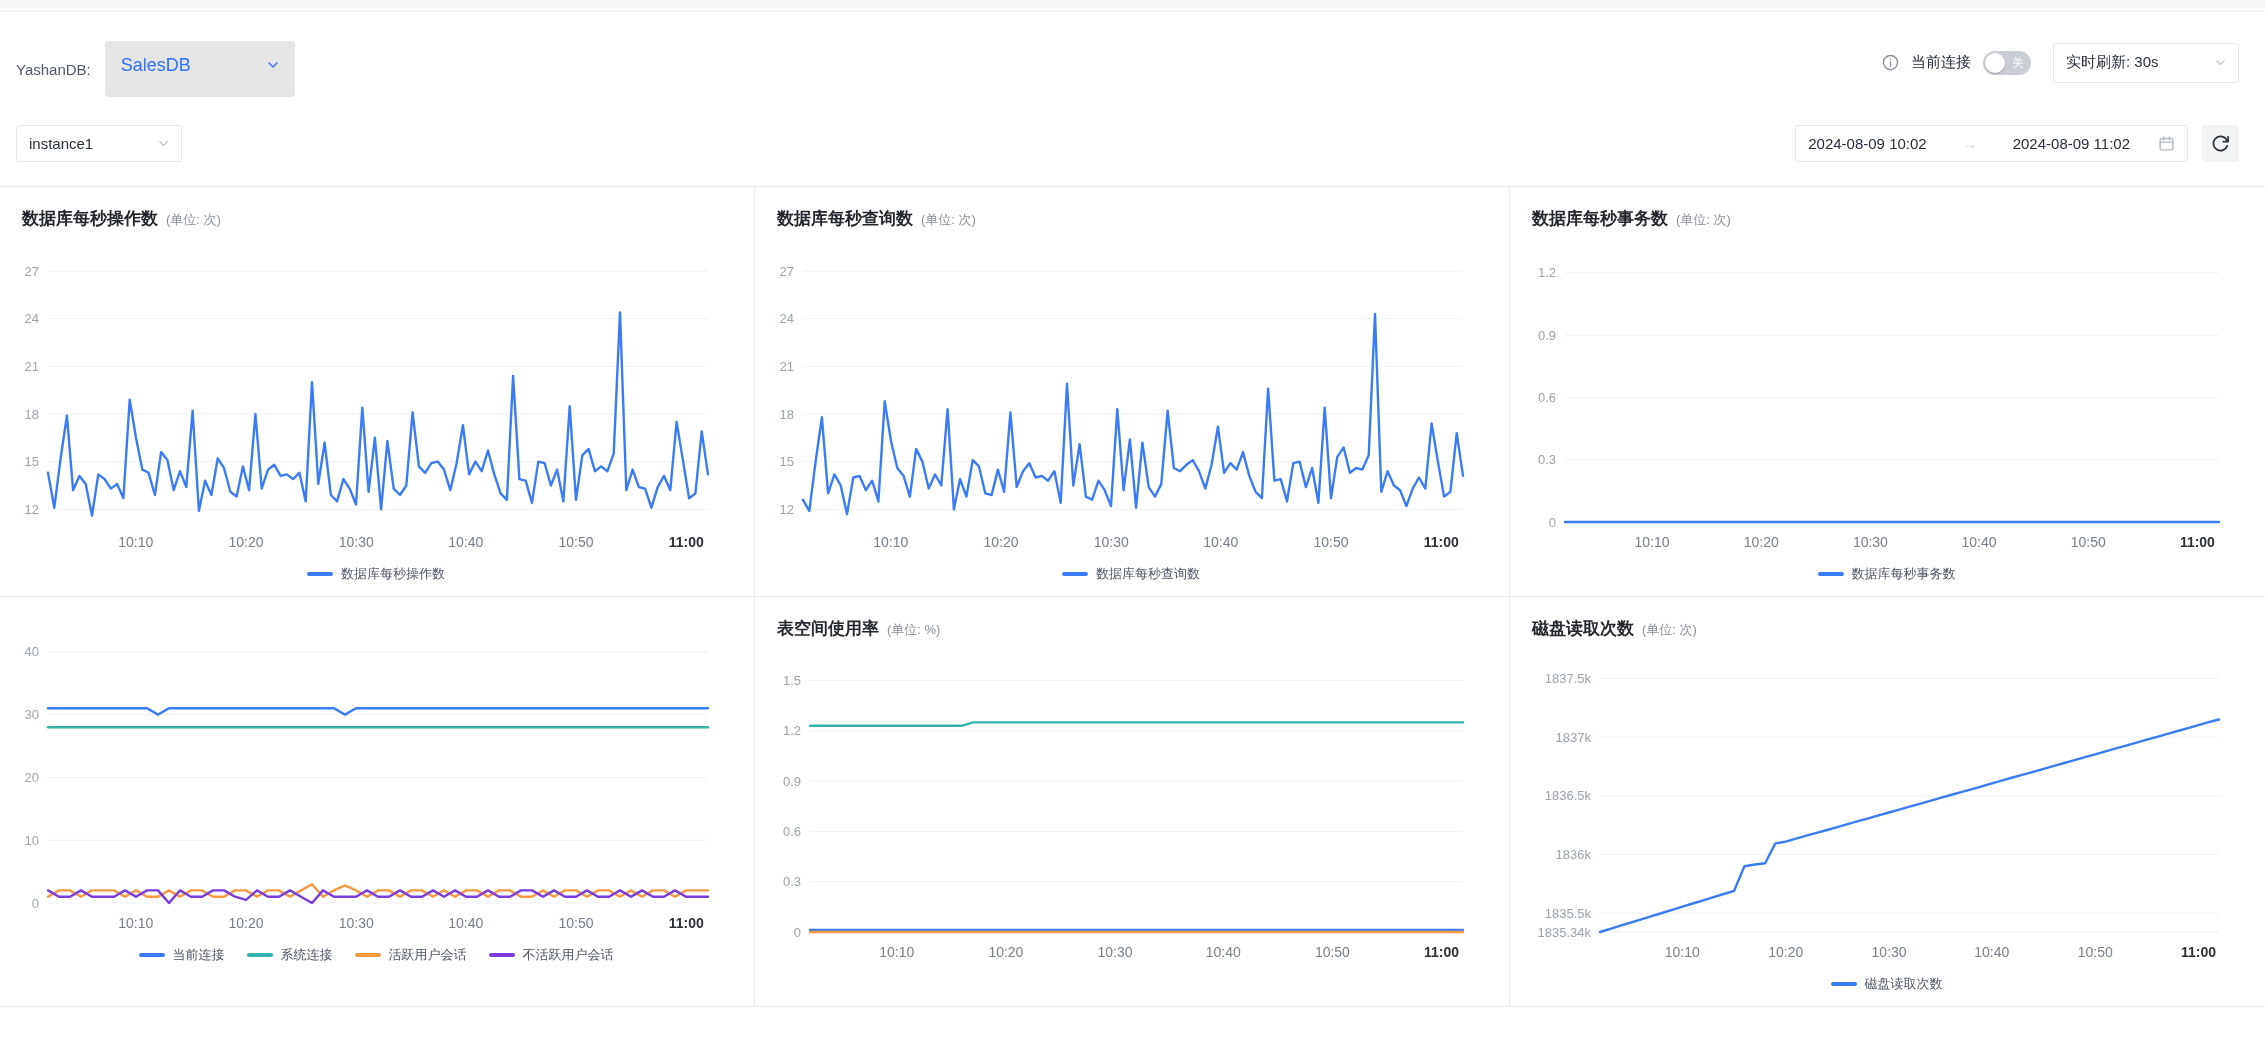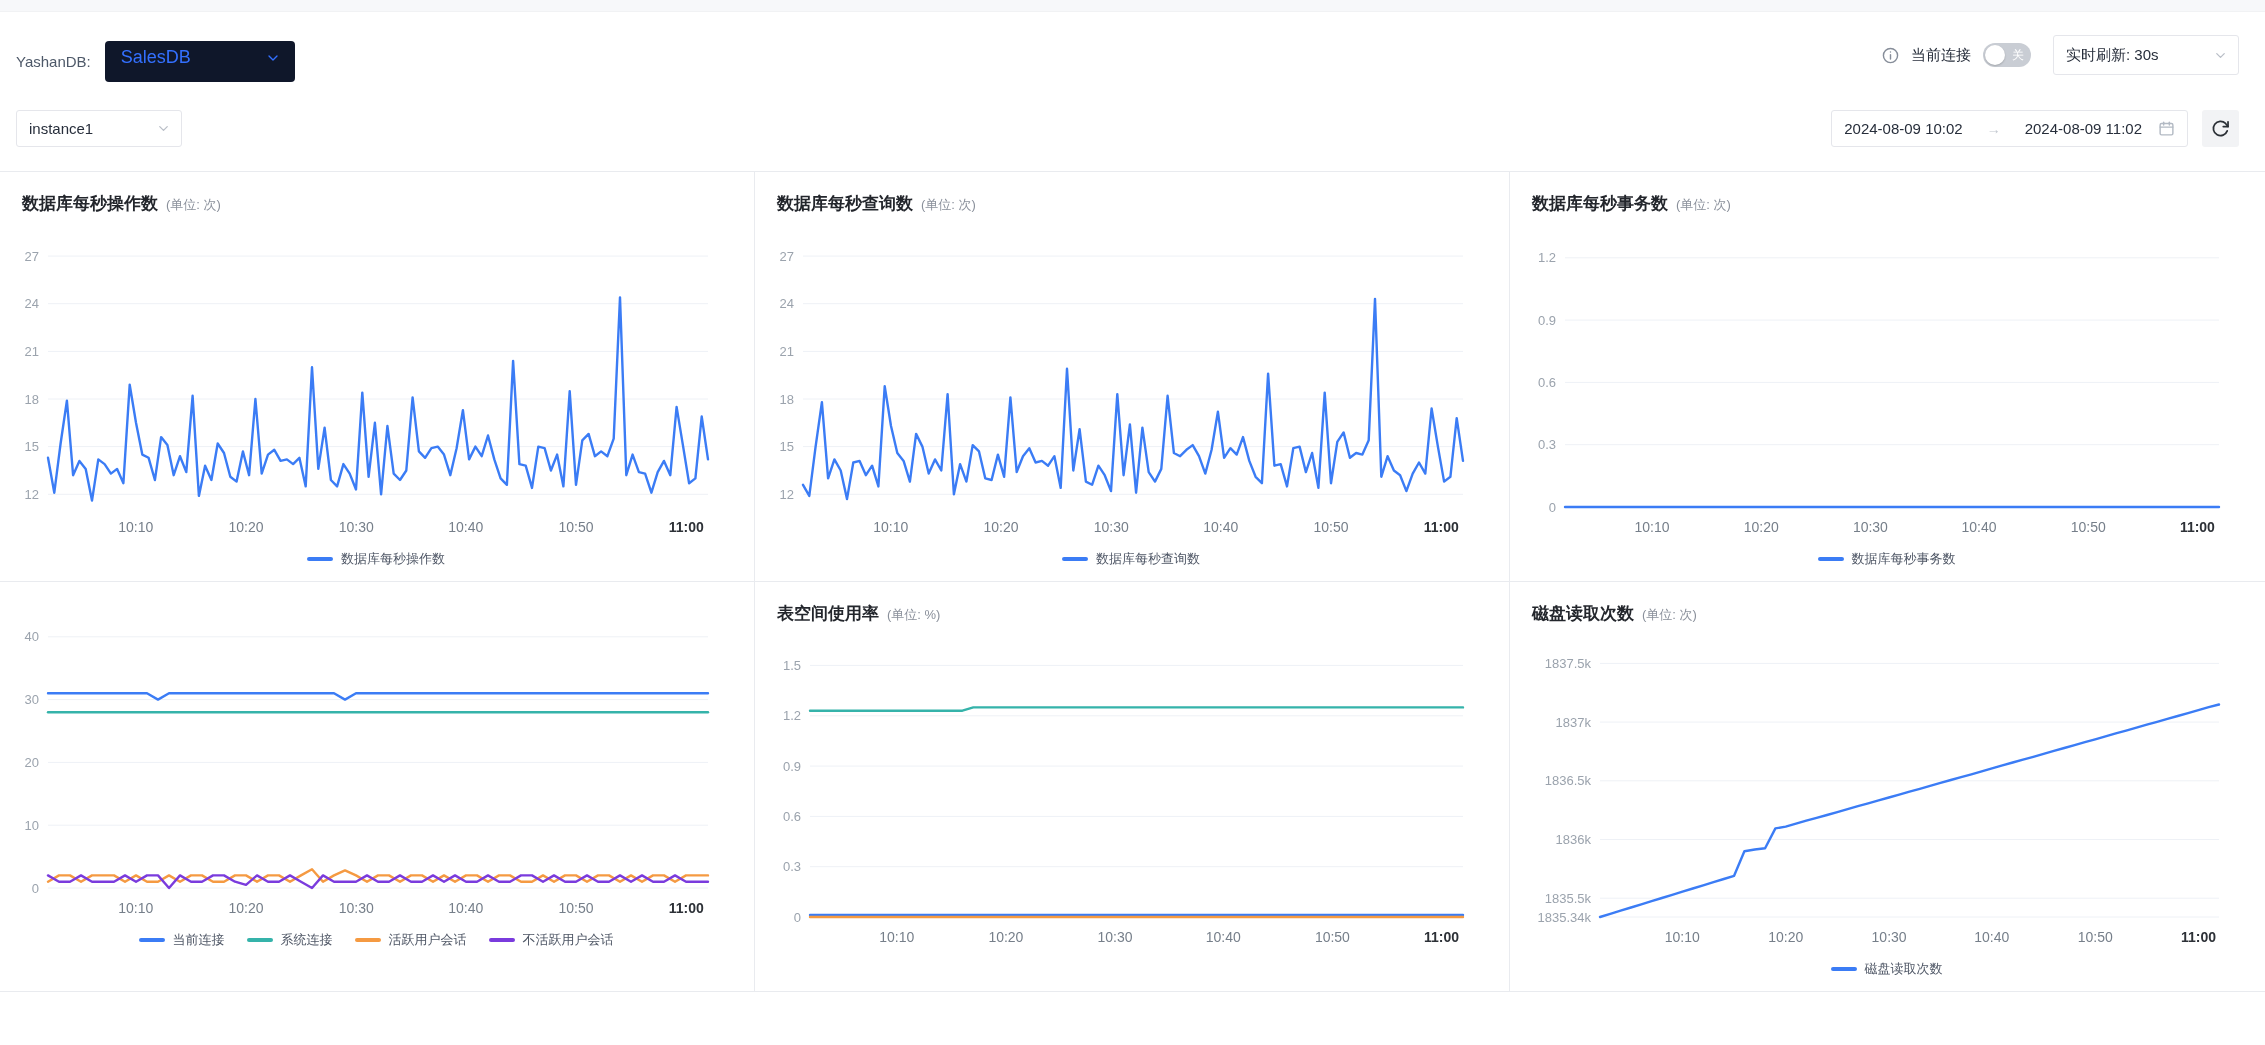--- a/index.html
+++ b/index.html
@@ -7,37 +7,37 @@
   body {
     width:2265px; min-height:1045px;
     font-family:"Liberation Sans","DejaVu Sans",sans-serif;
     color:#1d2129; overflow:hidden;
   }
   .top-strip { height:12px; background:#f7f8fa; border-bottom:1px solid #f1f2f4; }
   
   .topbar { display:flex; align-items:center; justify-content:space-between; padding:16px 26px 8px 16px; }
   .topbar-left { display:flex; align-items:center; gap:14px;margin-top:13px; }
   .app-label { font-size:15px; color:#4e5969; }
-  .db-select { display:flex; align-items:center; justify-content:space-between; width:190px; height:41px;
-    background:#0f172a; border-radius:4px; padding:0 14px 8px 16px; cursor:pointer; }
+  .db-select { display:flex; align-items:center; justify-content:space-between; width:190px; height:56px;
+    background:#e5e5e5; border-radius:4px; padding:0 14px 8px 16px; cursor:pointer; }
   .db-select .val { color:#3370ff; font-size:18px; }
   .topbar-right { display:flex; align-items:center; gap:12px; }
   .sync-label { font-size:15px; color:#272e3b; }
   .switch { position:relative; width:48px; height:24px; background:#c9cdd4; border-radius:12px; cursor:pointer; }
   .switch .knob { position:absolute; left:2px; top:2px; width:20px; height:20px; background:#fff; border-radius:50%;
     box-shadow:0 1px 2px rgba(0,0,0,.2); }
   .switch .state { position:absolute; right:7px; top:50%; transform:translateY(-50%); color:#fff; font-size:12px; }
   .box-select { display:flex; align-items:center; justify-content:space-between; gap:10px; height:40px;
     border:1px solid #e5e6eb; border-radius:3px; background:#fff; padding:0 10px 0 12px; font-size:15px; color:#272e3b; cursor:pointer; }
   .refresh-select { width:186px; margin-left:10px; }
   
   .toolbar { display:flex; align-items:center; justify-content:space-between; padding:20px 26px 24px 16px; }
   .instance-select { width:166px; height:37px; }
   .toolbar-right { display:flex; align-items:center; gap:14px; }
-  .date-range { display:flex; align-items:center; gap:0; height:37px; border:1px solid #e5e6eb; border-radius:3px;
+  .date-range { display:flex; align-items:center; gap:12px; height:37px; border:1px solid #e5e6eb; border-radius:3px;
     background:#fff; padding:0 12px; font-size:15px; color:#272e3b; cursor:pointer; }
   .date-range .dr-arrow { color:#c2c7cf; font-size:14px; padding:0 24px; }
   .refresh-btn { width:37px; height:37px; background:#f2f3f5; border:none; border-radius:3px; display:flex;
     align-items:center; justify-content:center; cursor:pointer; }
   
   .grid { display:grid; grid-template-columns:repeat(3,1fr); border-top:1px solid #e9ebef; border-bottom:1px solid #e9ebef; }
   .card { padding:20px 22px 6px 20px; border-right:1px solid #e9ebef; border-bottom:1px solid #e9ebef; background:#fff; }
   .card:nth-child(3n){ border-right:none; }
   .card:nth-child(n+4){ border-bottom:none; }
   .card-head { display:flex; align-items:baseline; gap:8px; margin:0 0 6px 2px; }

